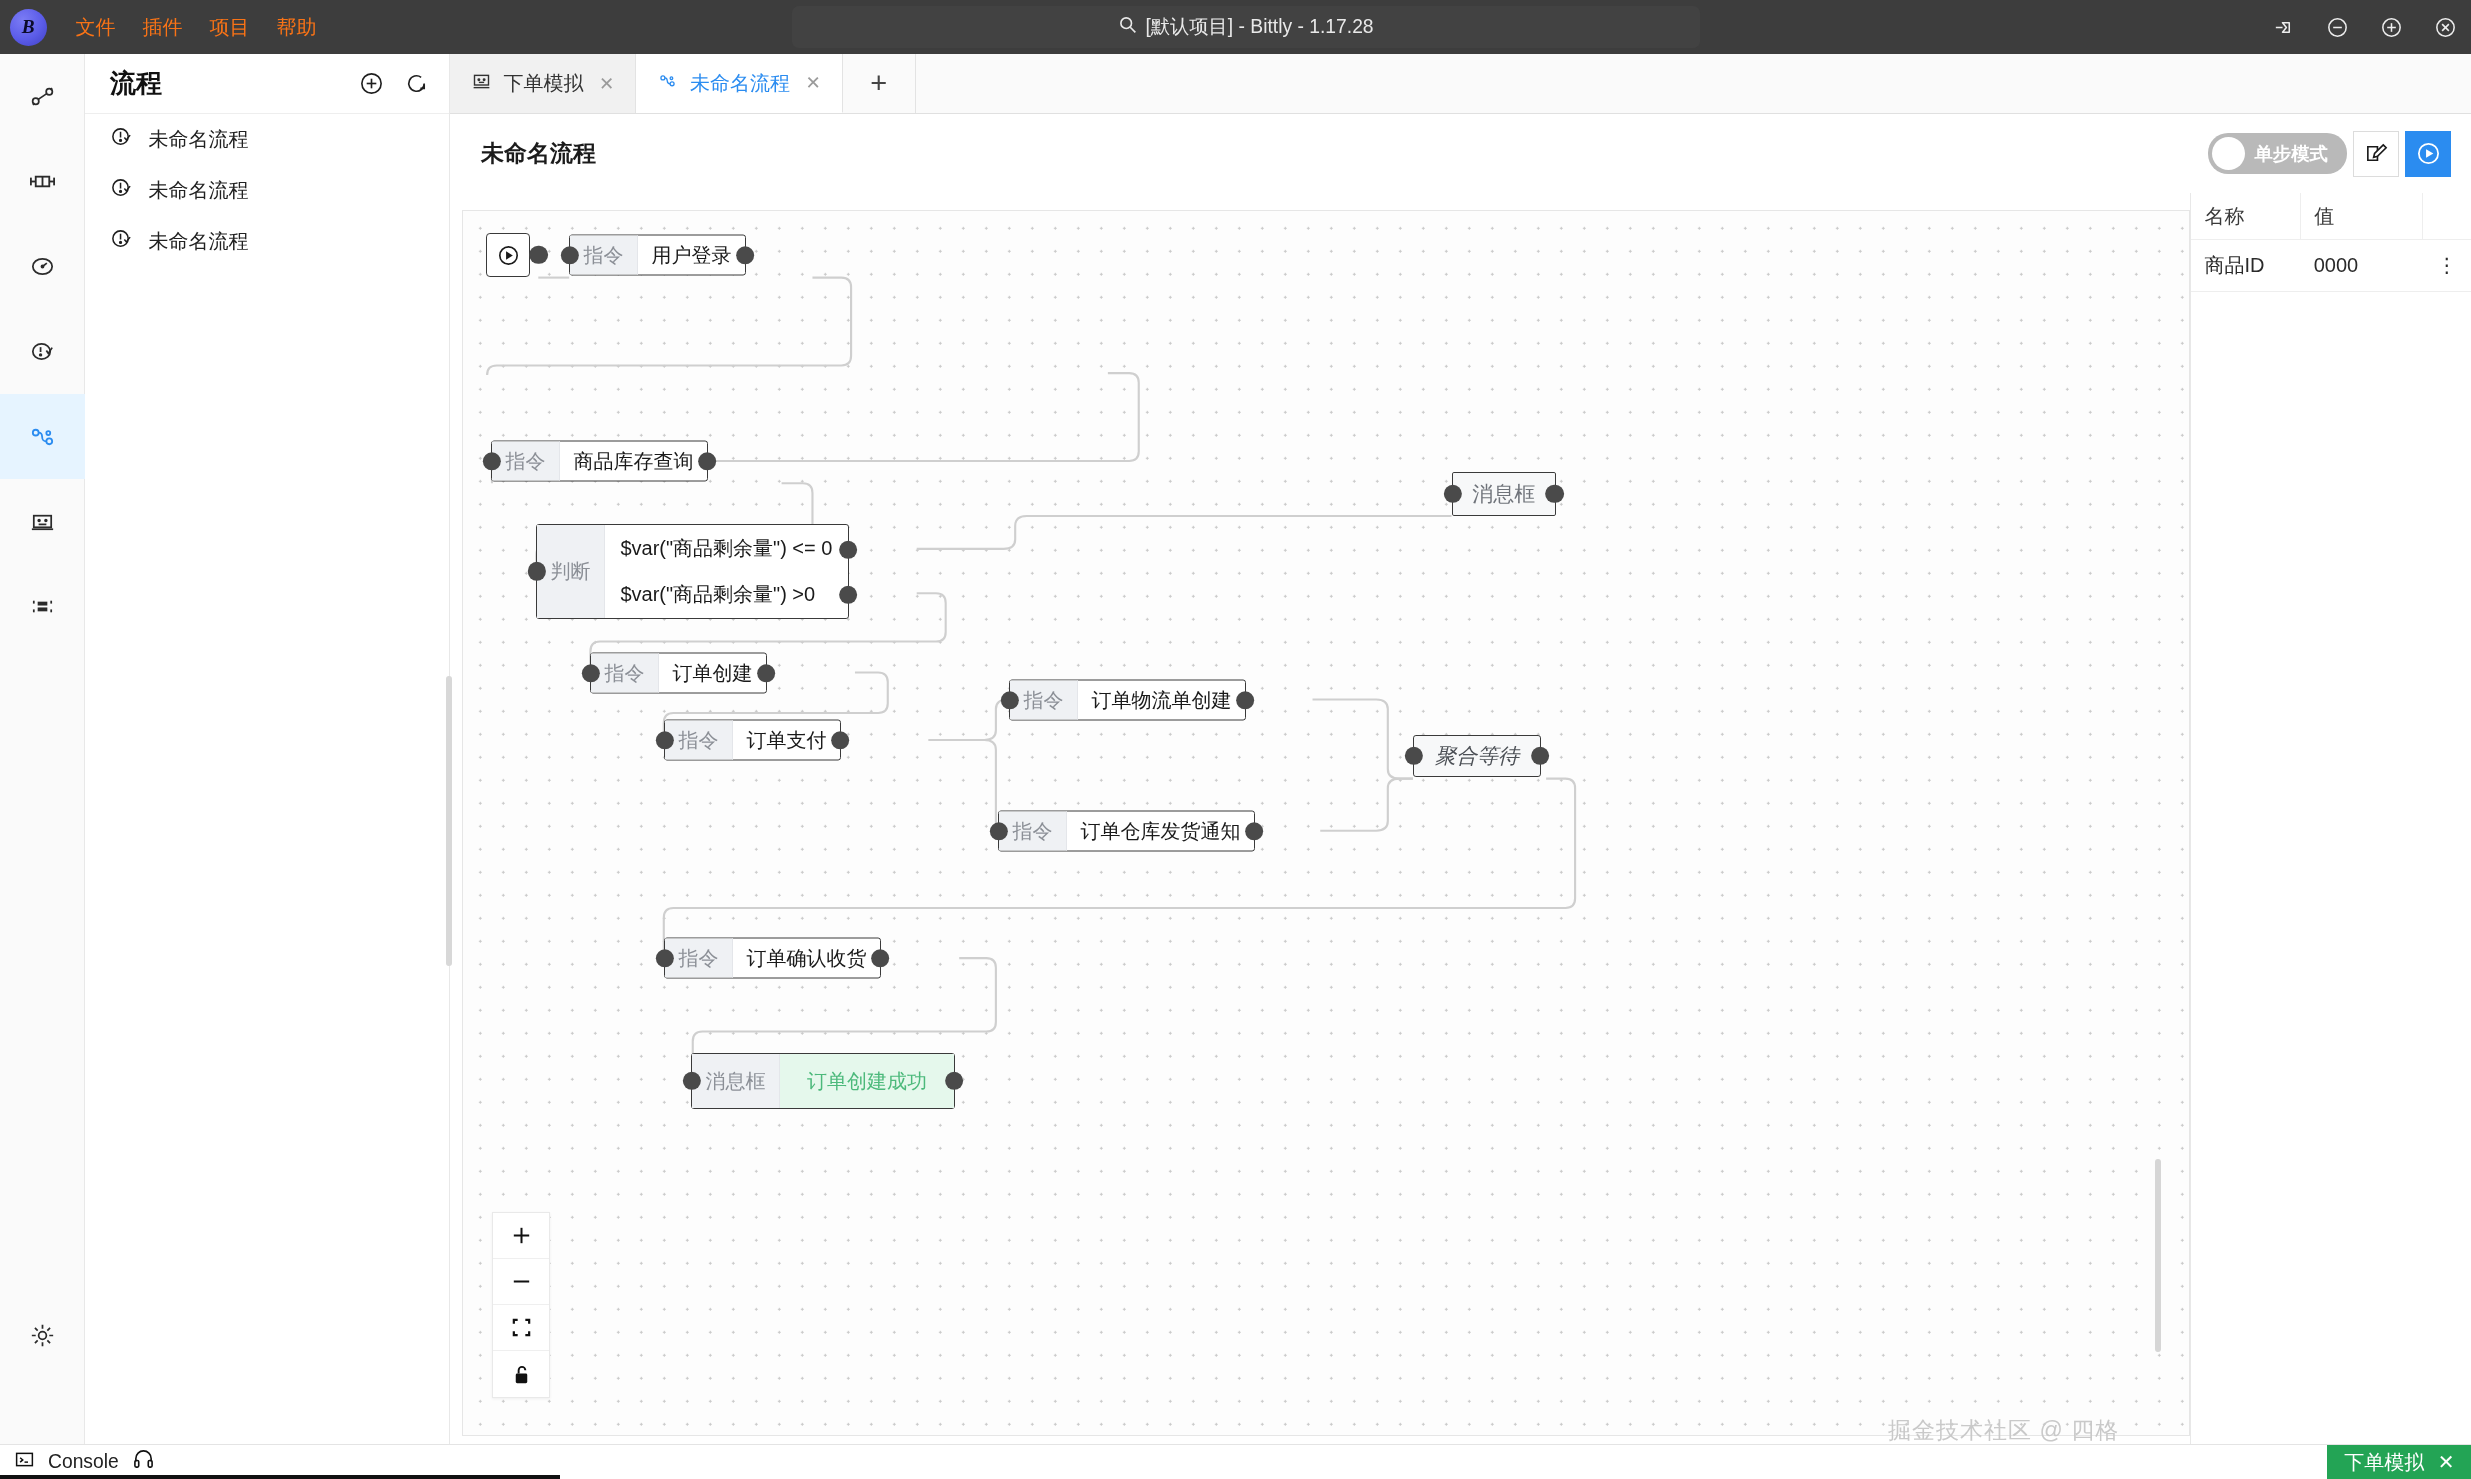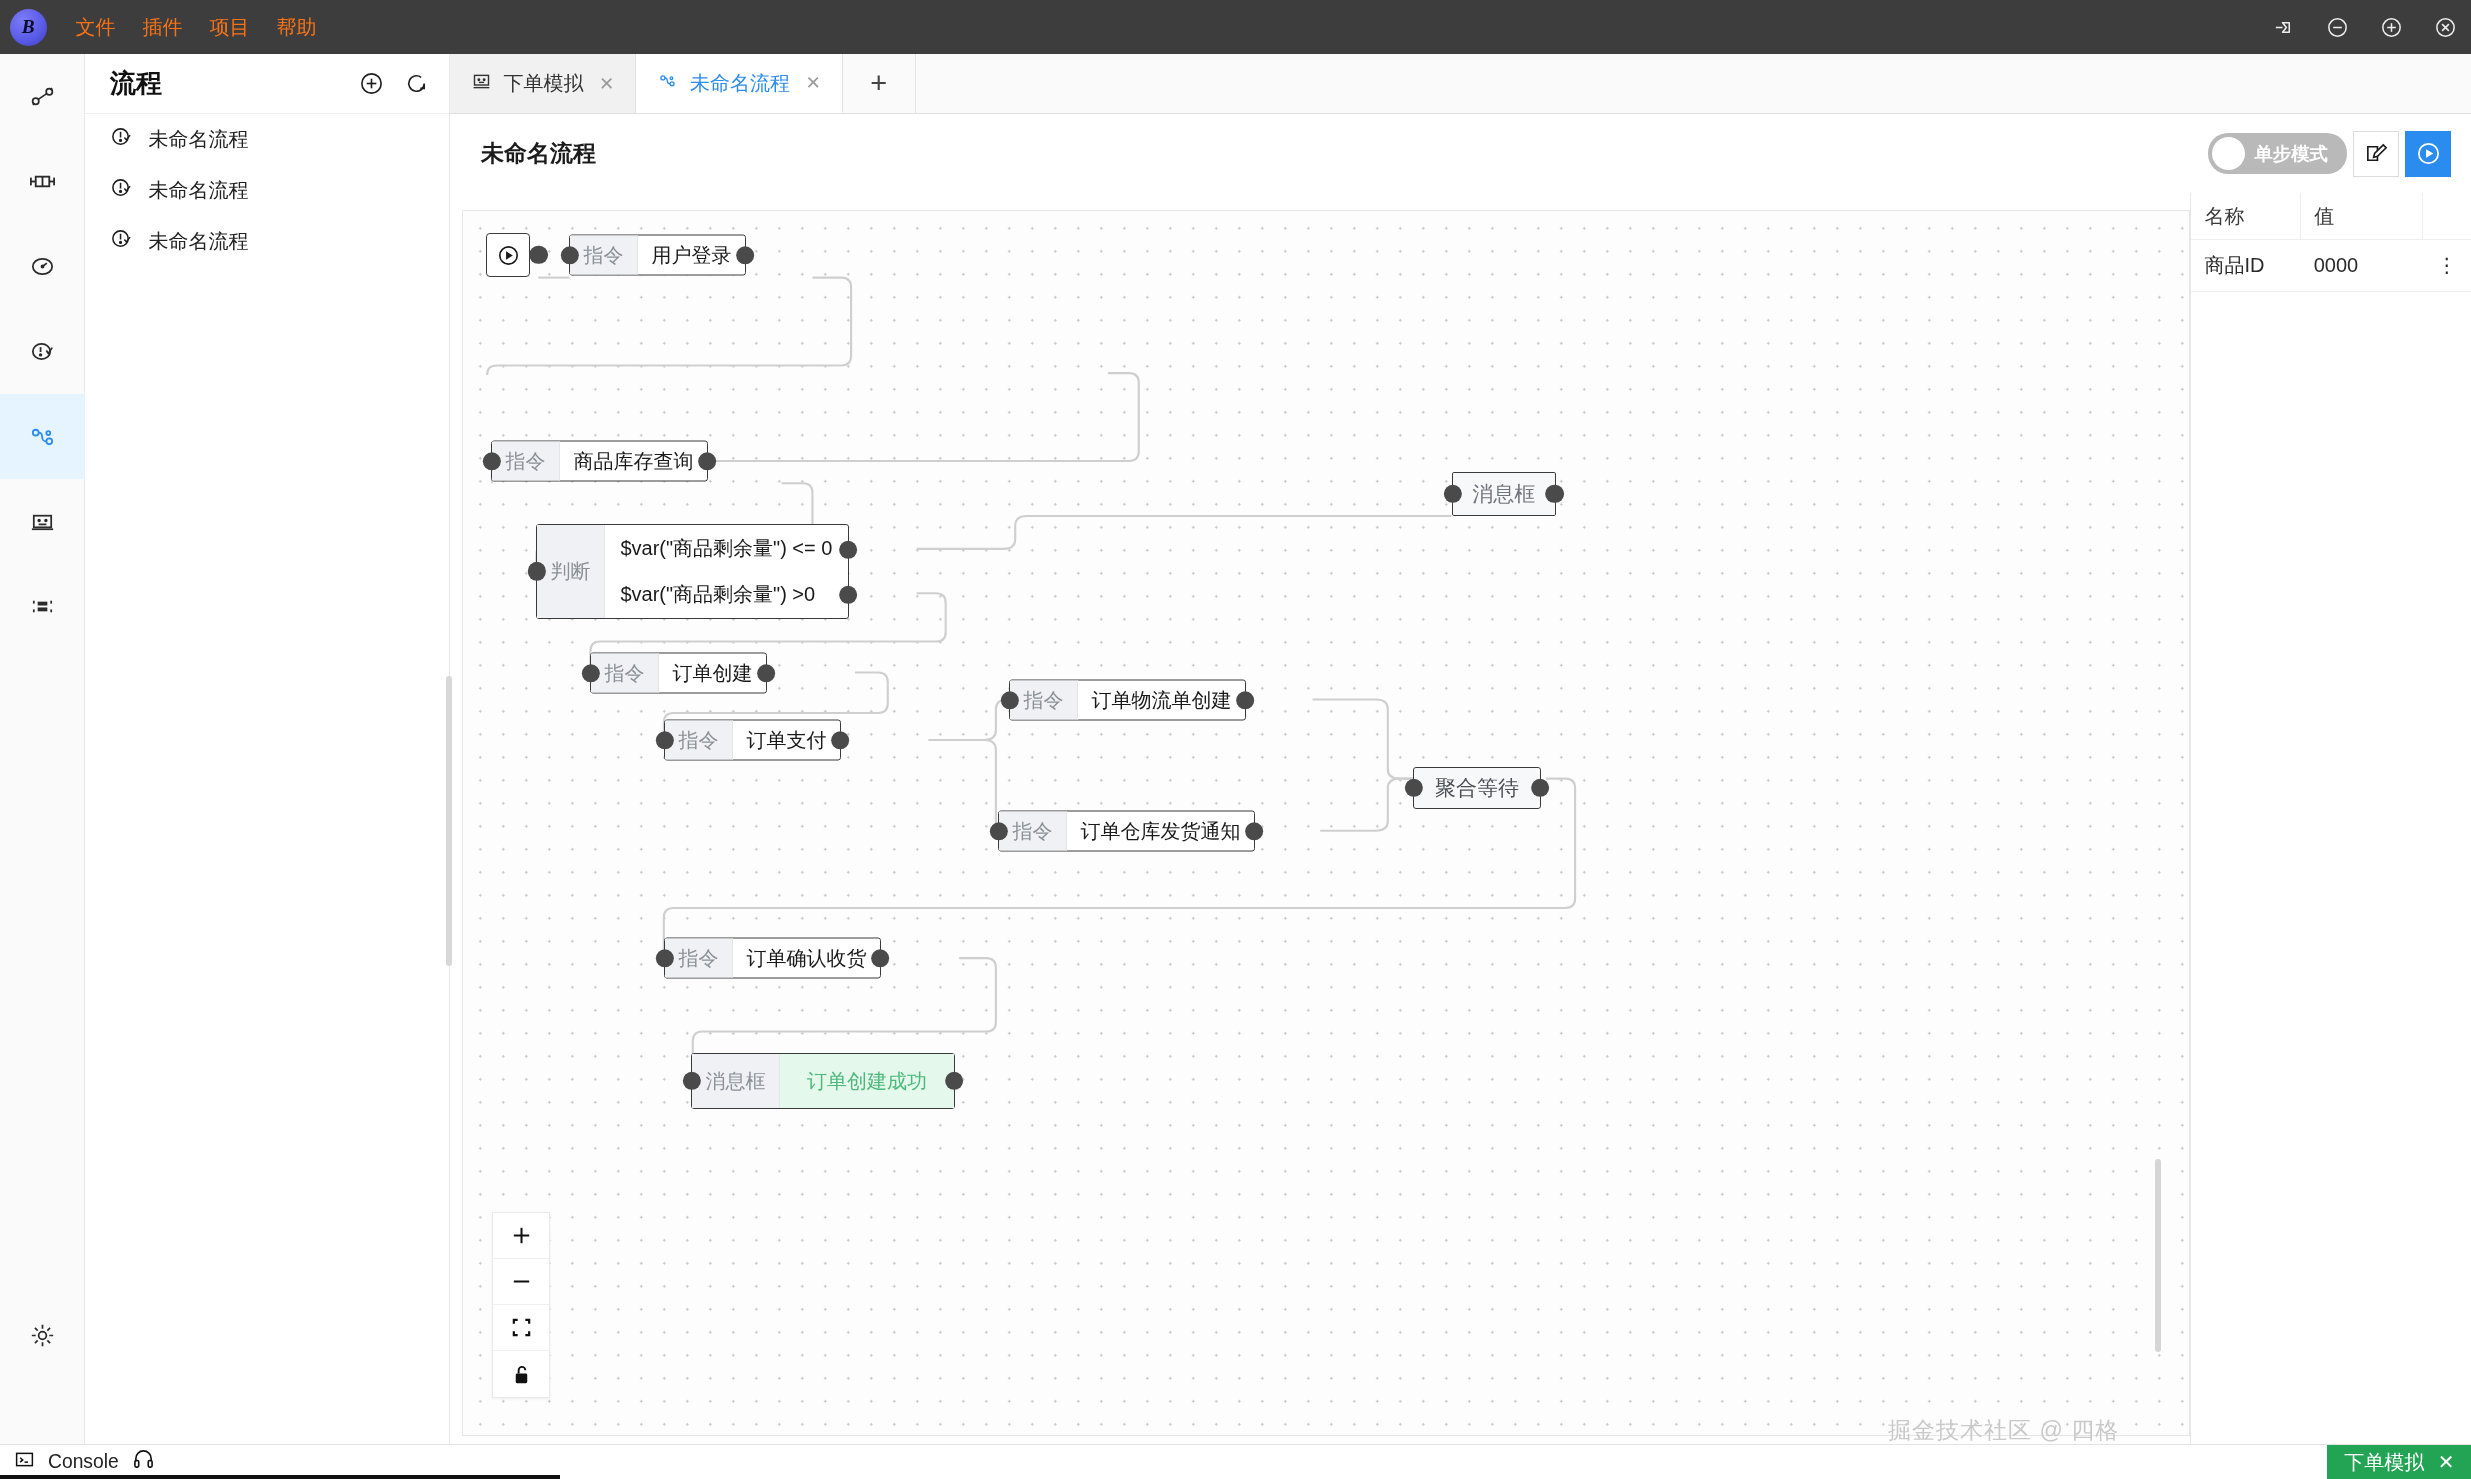--- a/index.html
+++ b/index.html
@@ -225,20 +225,31 @@
 
 <div id="titlebar">
   <div id="logo">B</div>
   <div id="menu">
     <div class="menu-item">文件</div>
     <div class="menu-item">插件</div>
     <div class="menu-item">项目</div>
     <div class="menu-item">帮助</div>
   </div>
 
+  <div id="title-search">
+    <div id="title-search-inner">
+      <span>
+        <svg width="19.3" height="19.3" viewBox="0 0 20 20" fill="none" stroke="#e9e9e9" stroke-width="1.7">
+          <circle cx="8.5" cy="8.5" r="5.5"></circle>
+            <line x1="12.7" y1="12.7" x2="18" y2="18"></line>
+        </svg>
+      </span>
+      <span>[默认项目] - Bittly - 1.17.28</span>
+    </div>
+  </div>
 
   <div id="wincontrols">
     <div class="winbtn">
       <svg width="23" height="23" viewBox="0 0 24 24" fill="none" stroke="#ededed" stroke-width="1.6">
         <path d="M4 12h7"></path>
           <path d="M11 7h7v10h-7l4-5z" stroke-linejoin="round"></path>
       </svg>
     </div>
     <div class="winbtn">
       <svg width="25" height="25" viewBox="0 0 26 26" fill="none" stroke="#ededed" stroke-width="1.6">
@@ -536,21 +547,21 @@
     <span class="port out"></span>
   </div>
 
   <div class="node" style="left:535px; top:620px; transform:translateY(-50%);">
     <span class="port" style="left:0;"></span>
     <div class="kind">指令</div>
     <div class="body">订单仓库发货通知</div>
     <span class="port out"></span>
   </div>
 
-  <div class="agg-node" style="left:950px; top:556px;">
+  <div class="agg-node" style="left:950px; top:524px;font-style:italic;">
     <span class="port" style="left:0;"></span>
     <span>聚合等待</span>
     <span class="port out"></span>
   </div>
 
   <div class="node" style="left:201px; top:747px; transform:translateY(-50%);">
     <span class="port" style="left:0;"></span>
     <div class="kind">指令</div>
     <div class="body">订单确认收货</div>
     <span class="port out"></span>

